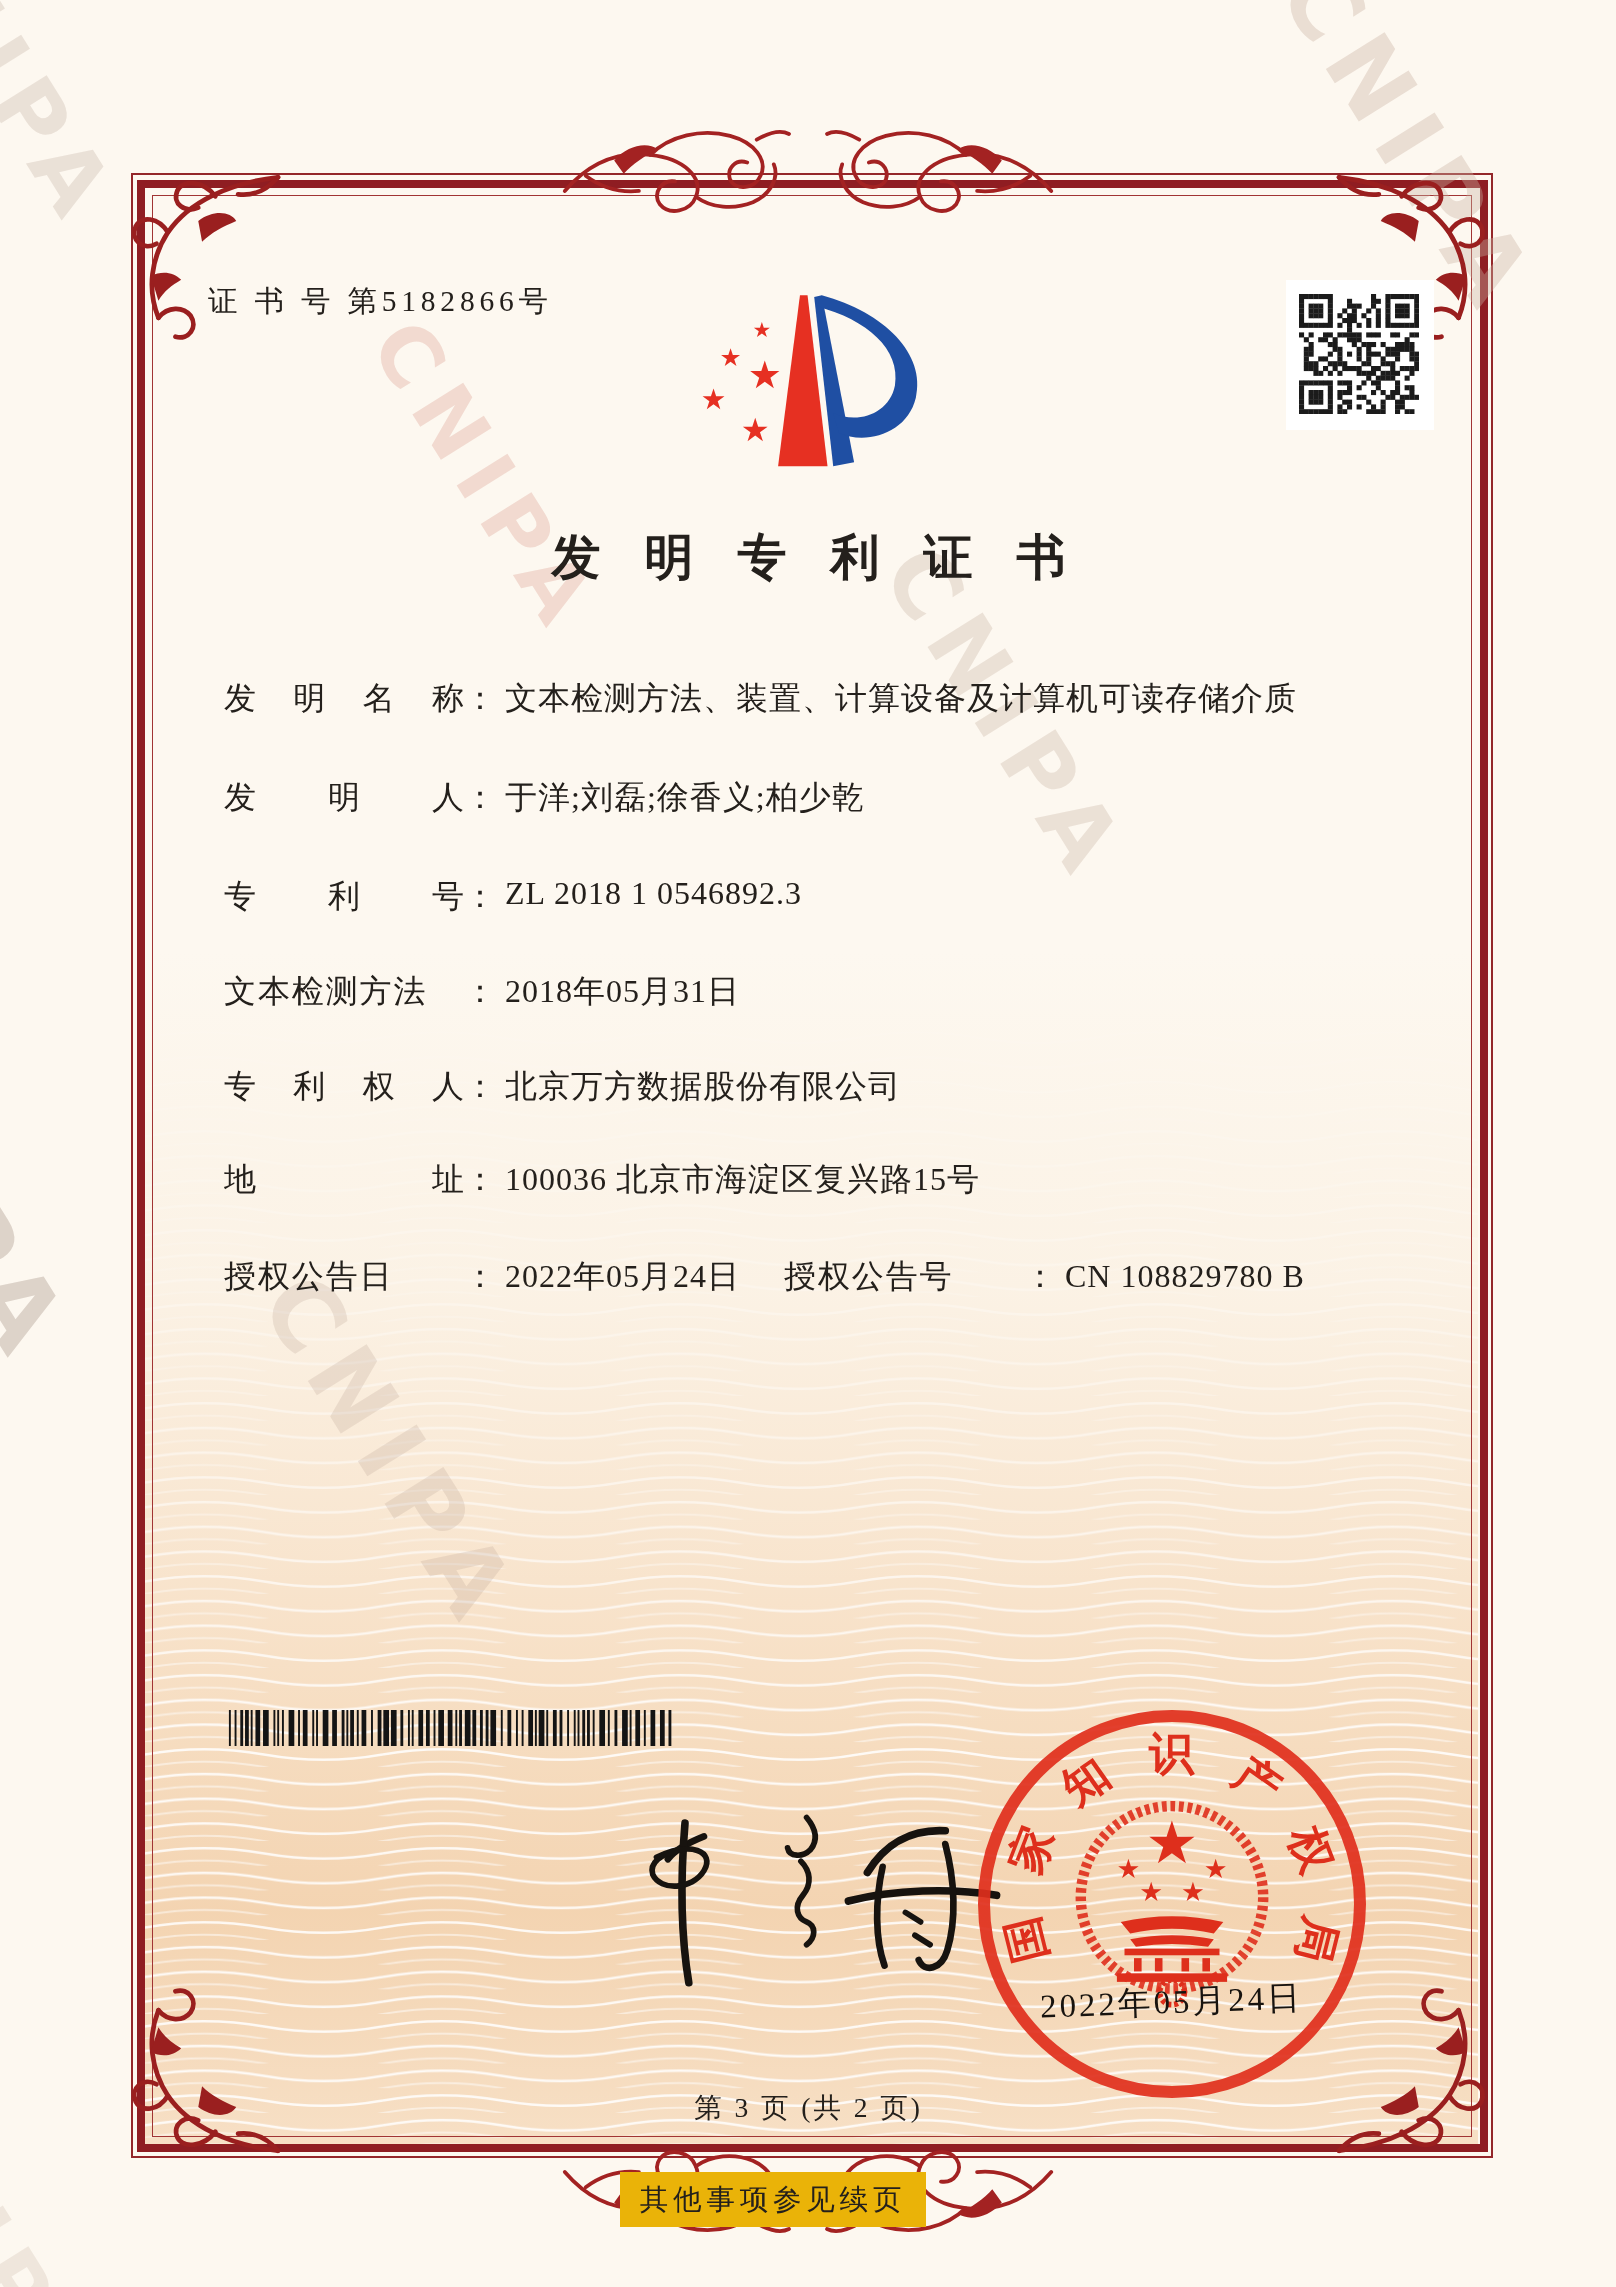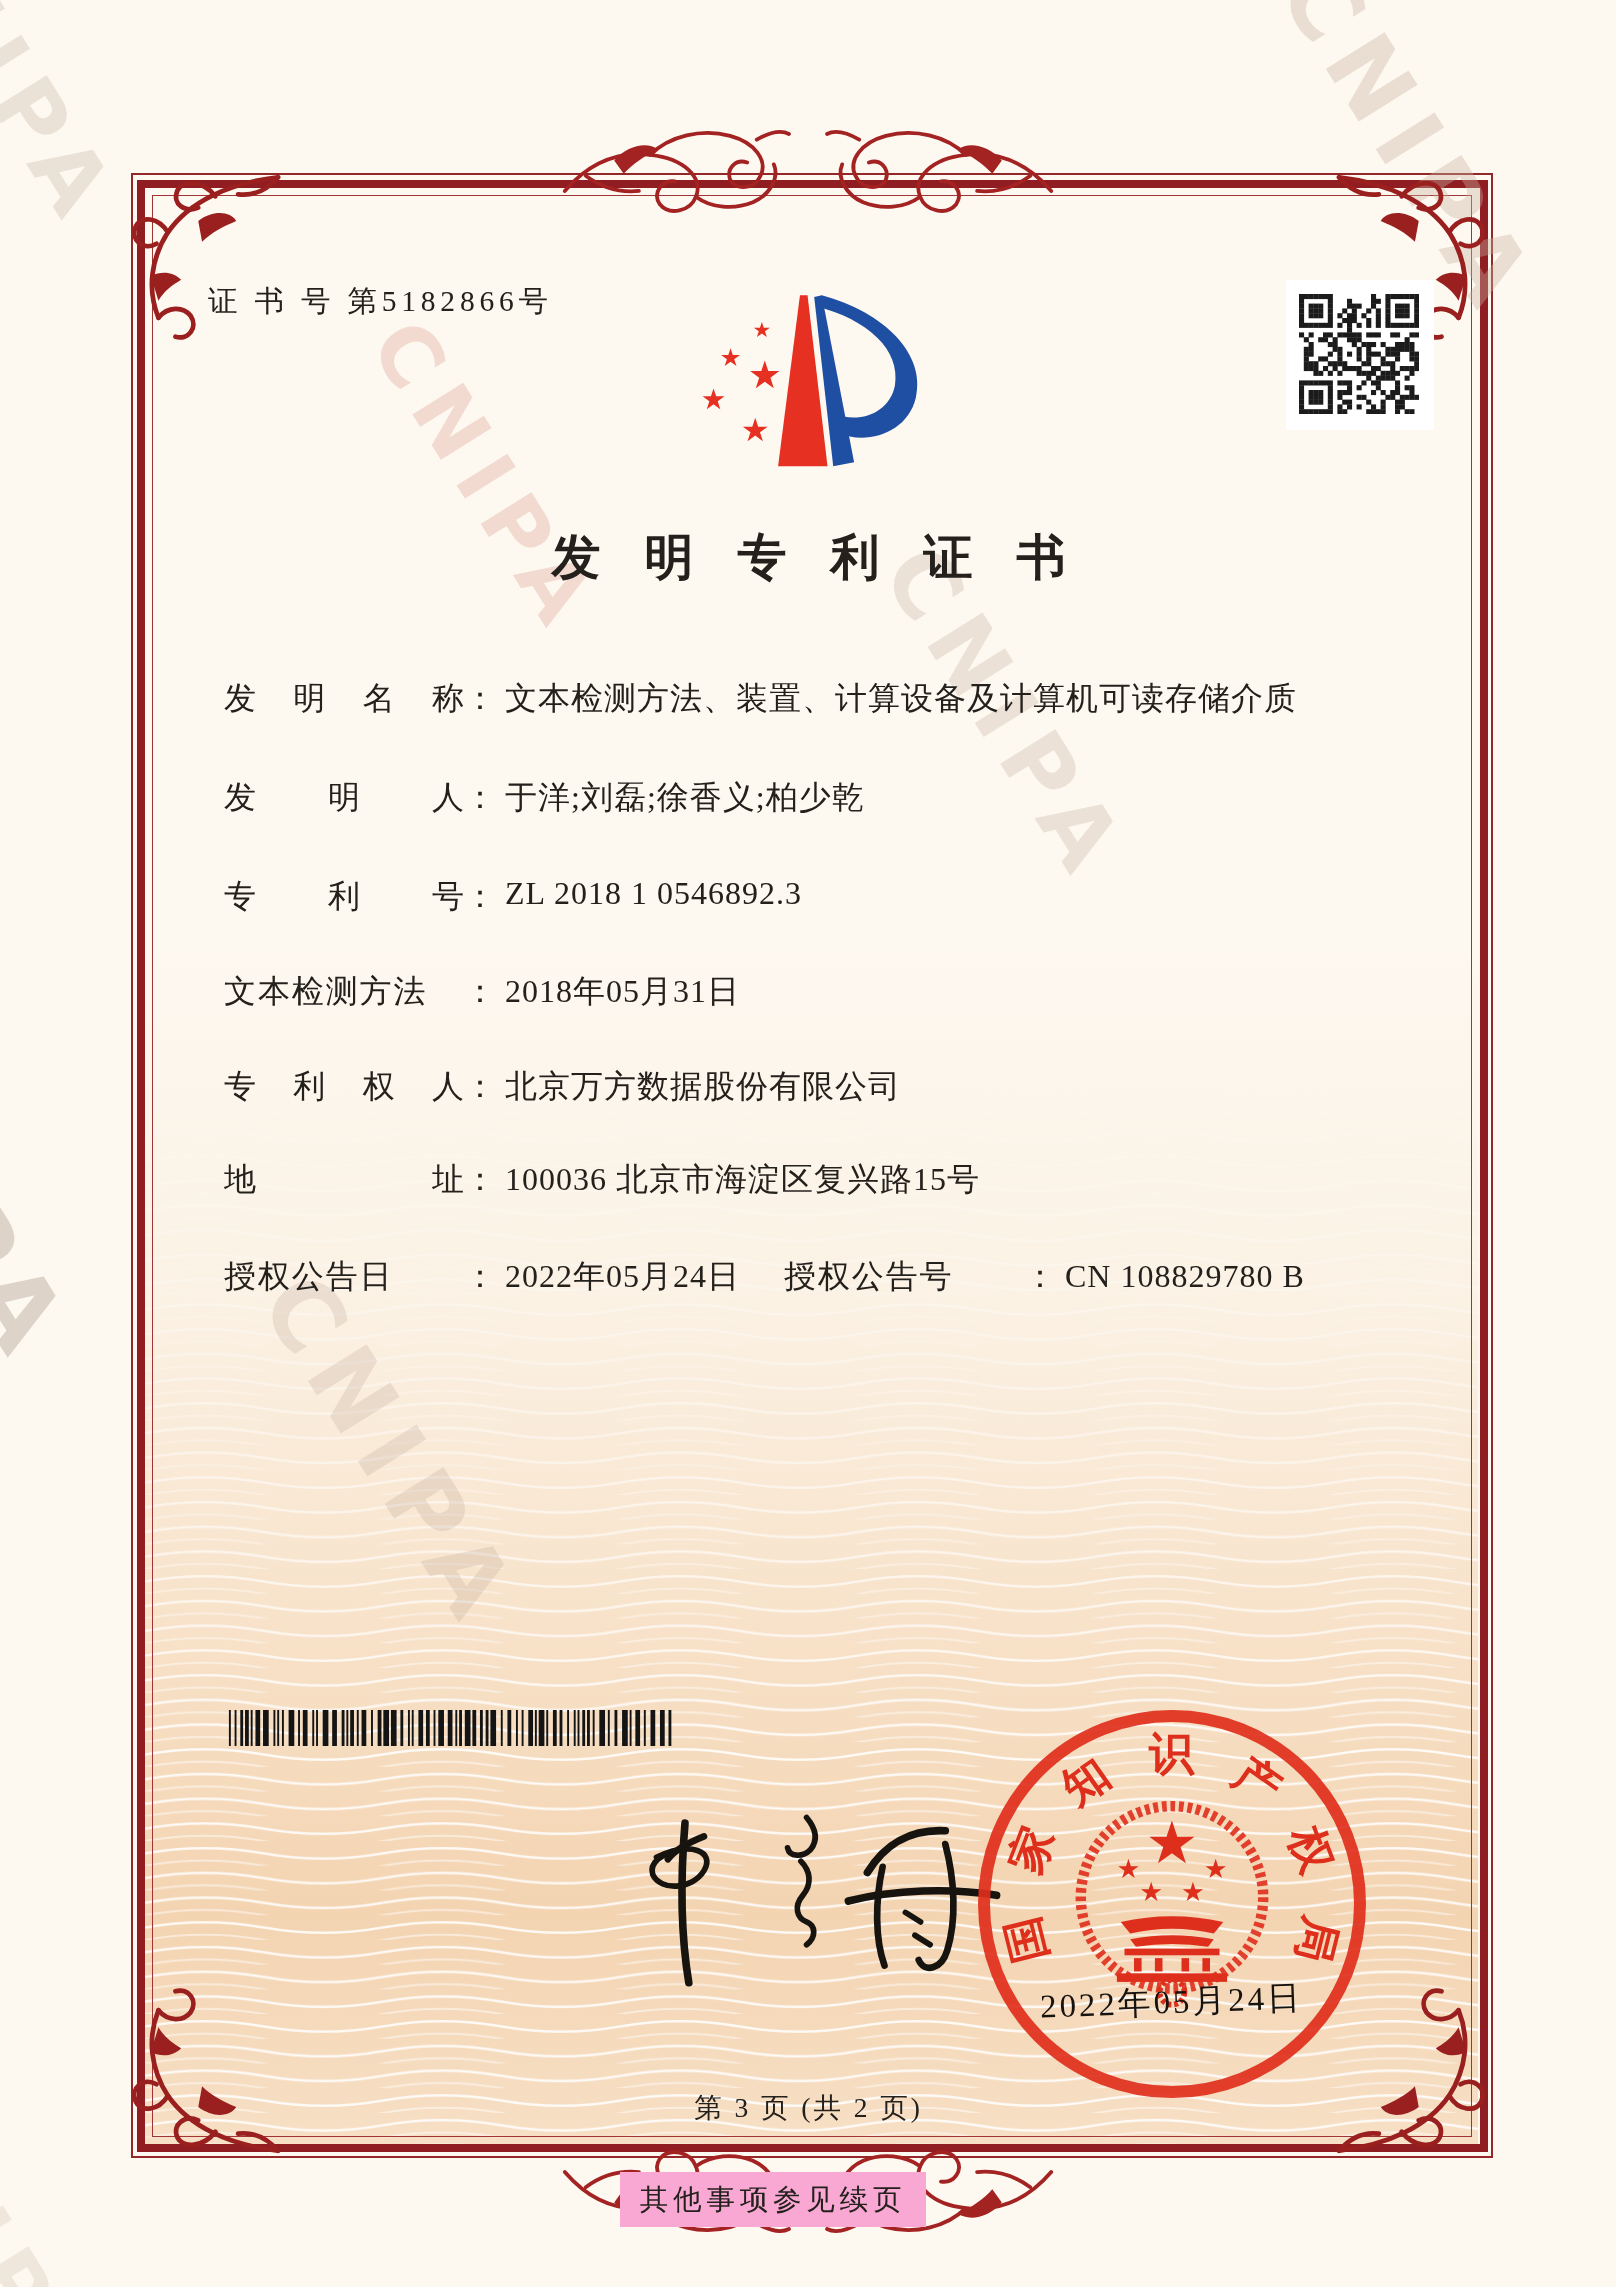--- a/index.html
+++ b/index.html
@@ -74,21 +74,21 @@
   .seal-ch:nth-of-type(3){transform:rotate(-35deg)  translateY(-149px);}
   .seal-ch:nth-of-type(4){transform:rotate(0deg)    translateY(-149px);}
   .seal-ch:nth-of-type(5){transform:rotate(35deg)   translateY(-149px);}
   .seal-ch:nth-of-type(6){transform:rotate(69deg)   translateY(-149px);}
   .seal-ch:nth-of-type(7){transform:rotate(104deg)  translateY(-149px);}
   .seal-date{position:absolute;left:991px;top:1980px;width:361px;text-align:center;font-size:33px;
      letter-spacing:2.9px;color:#17130f;transform:rotate(-2deg);z-index:4;}
 
   
   .page-foot{position:absolute;left:0;right:0;top:2089px;text-align:center;font-size:27.6px;letter-spacing:2.9px;z-index:2;}
-  .note-box{position:absolute;left:620px;top:2172px;width:306px;height:55px;background:#f9a8d4;z-index:2;
+  .note-box{position:absolute;left:620px;top:2172px;width:306px;height:55px;background:#eab308;z-index:2;
      text-align:center;line-height:55px;font-size:28.5px;letter-spacing:4.8px;}
 
   .orn{position:absolute;z-index:2;pointer-events:none;}
 </style>
 </head>
 <body>
 
 <div id="page">
 
   <div class="wm wm1">CNIPA</div>

